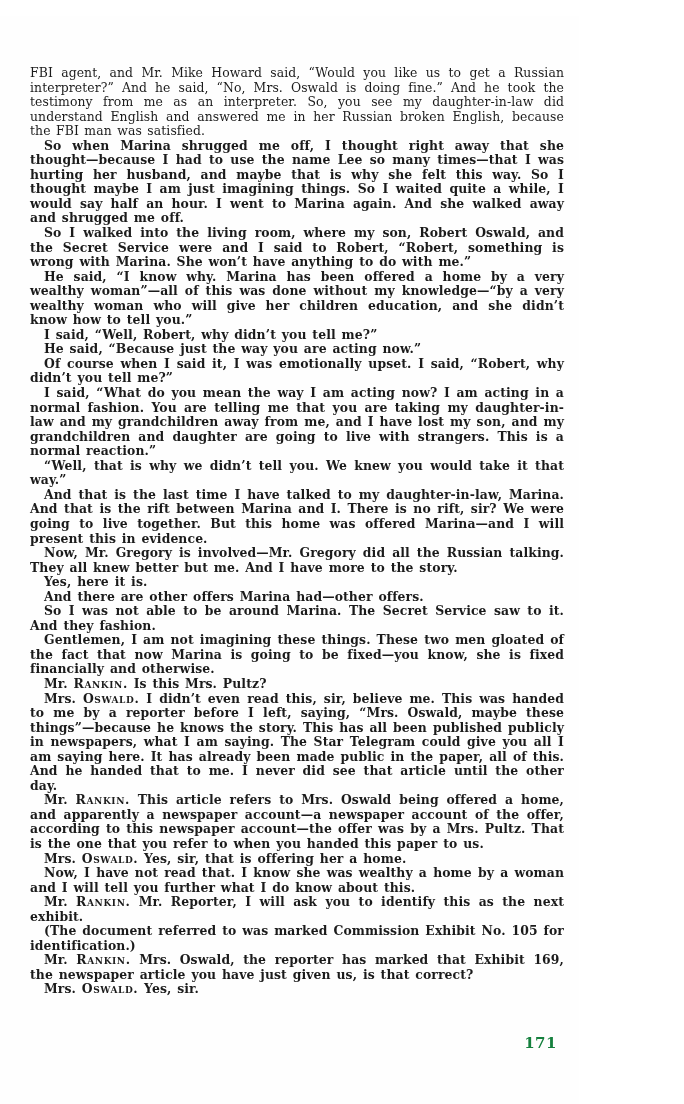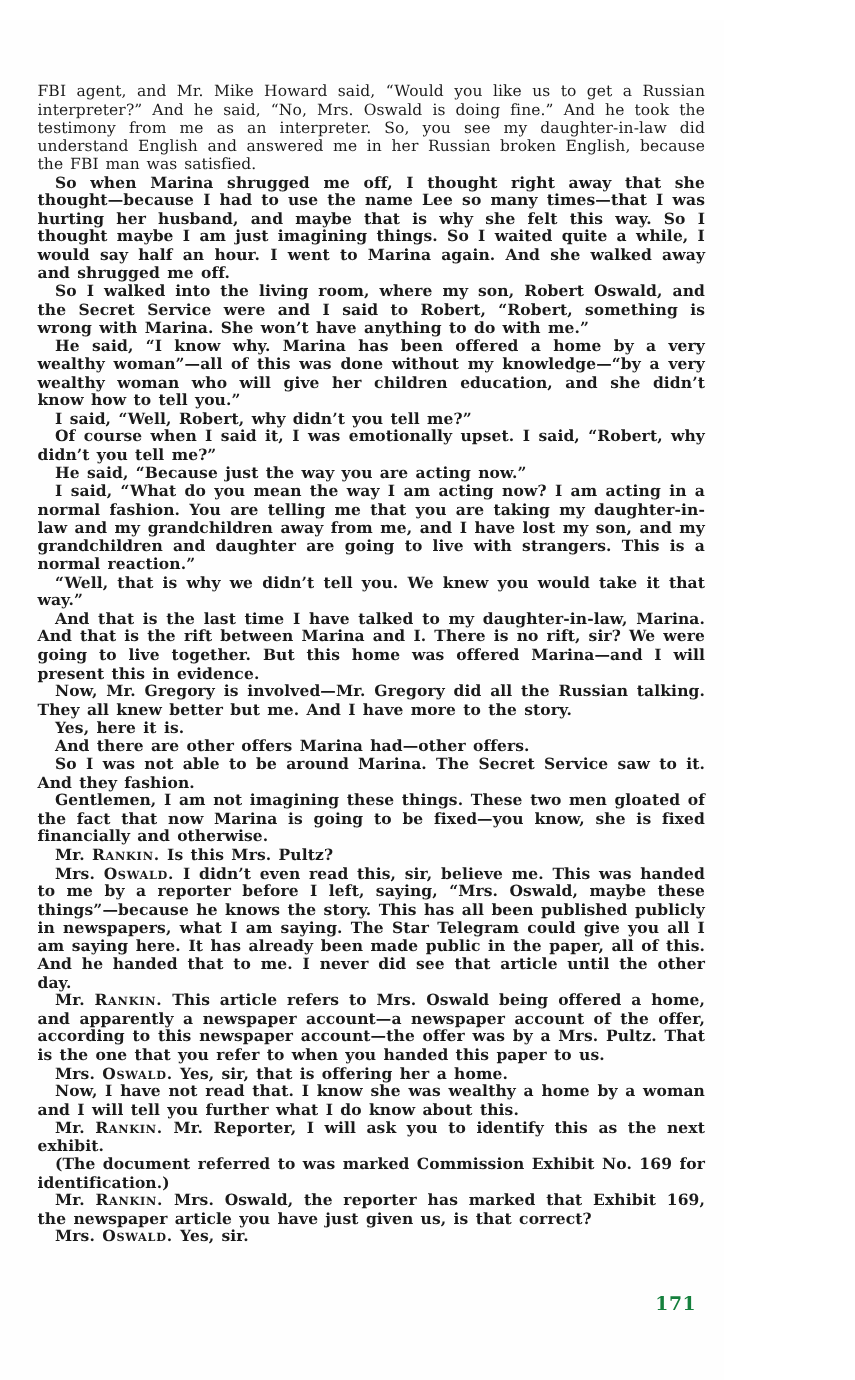--- a/index.html
+++ b/index.html
@@ -60,34 +60,34 @@
 </head>
 <body>
 
 <div class="scan-page">
   <div class="text-block">
       <p class="para"><span>FBI agent, and Mr. Mike Howard said, “Would you like us to get a Russian interpreter?”  And he said, “No, Mrs. Oswald is doing fine.”  And he took the testimony from me as an interpreter.  So, you see my daughter-in-law did understand English and answered me in her Russian broken English, because the FBI man was satisfied.</span></p>
       <p class="para indent"><span>So when Marina shrugged me off, I thought right away that she thought—because I had to use the name Lee so many times—that I was hurting her husband, and maybe that is why she felt this way.  So I thought maybe I am just imagining things.  So I waited quite a while, I would say half an hour. I went to Marina again.  And she walked away and shrugged me off.</span></p>
       <p class="para indent"><span>So I walked into the living room, where my son, Robert Oswald, and the Secret Service were and I said to Robert, “Robert, something is wrong with Marina.  She won’t have anything to do with me.”</span></p>
       <p class="para indent"><span>He said, “I know why.  Marina has been offered a home by a very wealthy woman”—all of this was done without my knowledge—“by a very wealthy woman who will give her children education, and she didn’t know how to tell you.”</span></p>
       <p class="para indent"><span>I said, “Well, Robert, why didn’t you tell me?”</span></p>
+      <p class="para indent"><span>He said, “Because just the way you are acting now.”</span></p>
       <p class="para indent"><span>Of course when I said it, I was emotionally upset.  I said, “Robert, why didn’t you tell me?”</span></p>
-      <p class="para indent"><span>He said, “Because just the way you are acting now.”</span></p>
       <p class="para indent"><span>I said, “What do you mean the way I am acting now?  I am acting in a normal fashion.  You are telling me that you are taking my daughter-in-law and my grandchildren away from me, and I have lost my son, and my grandchildren and daughter are going to live with strangers.  This is a normal reaction.”</span></p>
       <p class="para indent"><span>“Well, that is why we didn’t tell you.  We knew you would take it that way.”</span></p>
       <p class="para indent"><span>And that is the last time I have talked to my daughter-in-law, Marina.  And that is the rift between Marina and I.  There is no rift, sir?  We were going to live together.  But this home was offered Marina—and I will present this in evidence.</span></p>
       <p class="para indent"><span>Now, Mr. Gregory is involved—Mr. Gregory did all the Russian talking. They all knew better but me.  And I have more to the story.</span></p>
       <p class="para indent"><span>Yes, here it is.</span></p>
       <p class="para indent"><span>And there are other offers Marina had—other offers.</span></p>
       <p class="para indent"><span>So I was not able to be around Marina.  The Secret Service saw to it. And they fashion.</span></p>
       <p class="para indent"><span>Gentlemen, I am not imagining these things.  These two men gloated of the fact that now Marina is going to be fixed—you know, she is fixed financially and otherwise.</span></p>
       <p class="para indent"><span class="speaker-prefix">Mr.</span> <span class="speaker-name">Rankin.</span> <span>Is this Mrs. Pultz?</span></p>
       <p class="para indent"><span class="speaker-prefix">Mrs.</span> <span class="speaker-name">Oswald.</span> <span>I didn’t even read this, sir, believe me.  This was handed to me by a reporter before I left, saying, “Mrs. Oswald, maybe these things”—because he knows the story.  This has all been published publicly in newspapers, what I am saying.  The Star Telegram could give you all I am saying here.  It has already been made public in the paper, all of this. And he handed that to me.  I never did see that article until the other day.</span></p>
       <p class="para indent"><span class="speaker-prefix">Mr.</span> <span class="speaker-name">Rankin.</span> <span>This article refers to Mrs. Oswald being offered a home, and apparently a newspaper account—a newspaper account of the offer, according to this newspaper account—the offer was by a Mrs. Pultz.  That is the one that you refer to when you handed this paper to us.</span></p>
       <p class="para indent"><span class="speaker-prefix">Mrs.</span> <span class="speaker-name">Oswald.</span> <span>Yes, sir, that is offering her a home.</span></p>
       <p class="para indent"><span>Now, I have not read that.  I know she was wealthy a home by a woman and I will tell you further what I do know about this.</span></p>
       <p class="para indent"><span class="speaker-prefix">Mr.</span> <span class="speaker-name">Rankin.</span> <span>Mr. Reporter, I will ask you to identify this as the next exhibit.</span></p>
-      <p class="para indent"><span>(The document referred to was marked Commission Exhibit No. 169 for identification.)</span></p>
+      <p class="para indent"><span>(The document referred to was marked Commission Exhibit No. 105 for identification.)</span></p>
       <p class="para indent"><span class="speaker-prefix">Mr.</span> <span class="speaker-name">Rankin.</span> <span>Mrs. Oswald, the reporter has marked that Exhibit 169, the newspaper article you have just given us, is that correct?</span></p>
       <p class="para indent"><span class="speaker-prefix">Mrs.</span> <span class="speaker-name">Oswald.</span> <span>Yes, sir.</span></p>
     </div>
   <div class="page-number">171</div>
 </div>
 
 </body></html>

